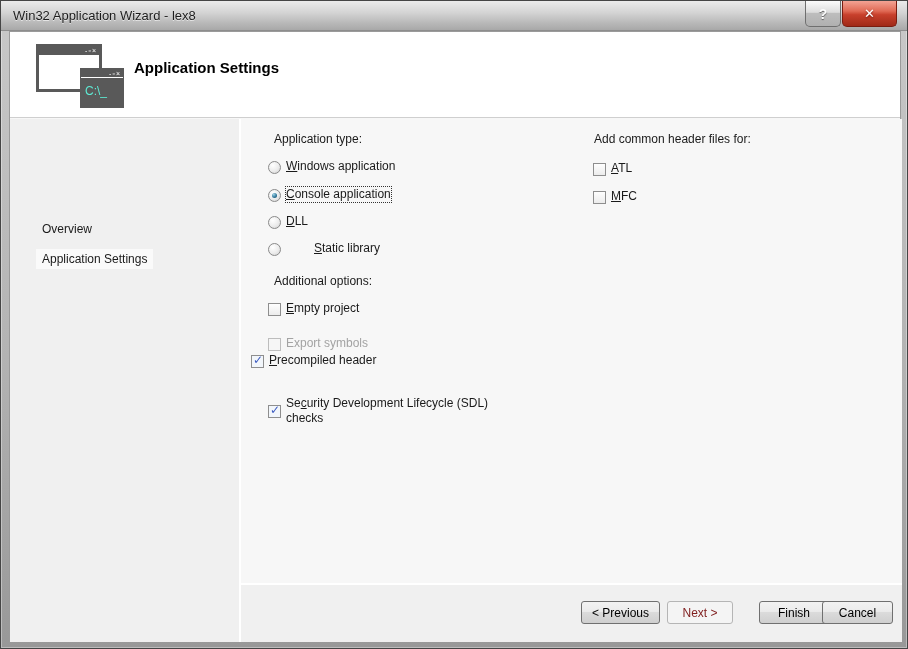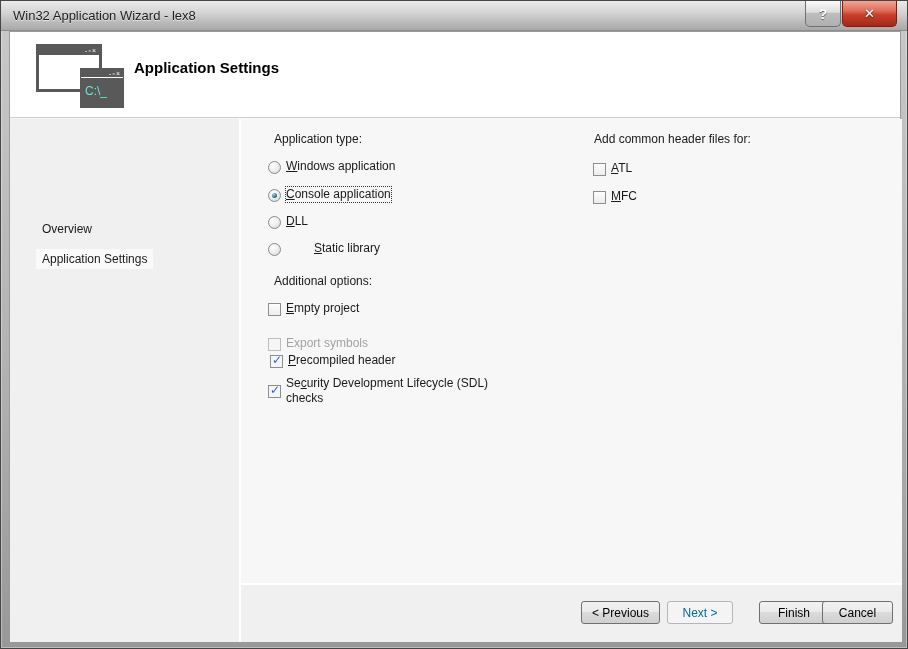--- a/index.html
+++ b/index.html
@@ -157,22 +157,22 @@
   
   .lbl-apptype  { left: 33px; top: 13px; }
   .row-app-0 { left: 27px; top: 40px; }
   .row-app-1 { left: 27px; top: 68px; }
   .row-app-2 { left: 27px; top: 95px; }
   .row-app-3 { left: 27px; top: 122px; gap: 28px; }
   
   .lbl-additional { left: 33px; top: 155px; }
   .row-add-0 { left: 27px; top: 182px; }
   .row-add-1 { left: 27px; top: 217px; }
-  .row-add-2 { left: 29px; top: 234px; }
-  .row-add-3 { left: 27px; top: 257px; }
+  .row-add-2 { left: 10px; top: 234px; }
+  .row-add-3 { left: 27px; top: 277px; }
   
   .lbl-headers { left: 353px; top: 13px; }
   .row-hdr-0 { left: 352px; top: 42px; }
   .row-hdr-1 { left: 352px; top: 70px; }
   
   .h-divider {
     position: absolute; left: 231px; top: 551px; width: 661px; height: 2px;
     background: #ffffff;
   }
   .footer {
@@ -181,21 +181,21 @@
   }
   .btn {
     position: absolute; top: 16px; height: 23px;
     border: 1px solid #707070; border-radius: 3px;
     background: linear-gradient(180deg, #f2f2f2 0%, #ebebeb 45%, #dbdbdb 50%, #cfcfcf 100%);
     font-size: 12px; color: #000; text-align: center;
     display: flex; align-items: center; justify-content: center;
     cursor: default; font-family: "Liberation Sans", sans-serif;
   }
   .btn[data-state~="disabled"] {
-    border-color: #b5b5b5; background: #f4f4f4; color: #0369a1;
+    border-color: #b5b5b5; background: #f4f4f4; color: #7f1d1d;
   }
   .btn-prev   { left: 340px; width: 79px; }
   .btn-next   { left: 426px; width: 66px; }
   .btn-finish { left: 502px; width: 70px; margin-left: 16px; }
   .btn-cancel { left: 581px; width: 71px; }
   u { text-decoration: underline; }
 </style>
 </head>
 <body>
 

